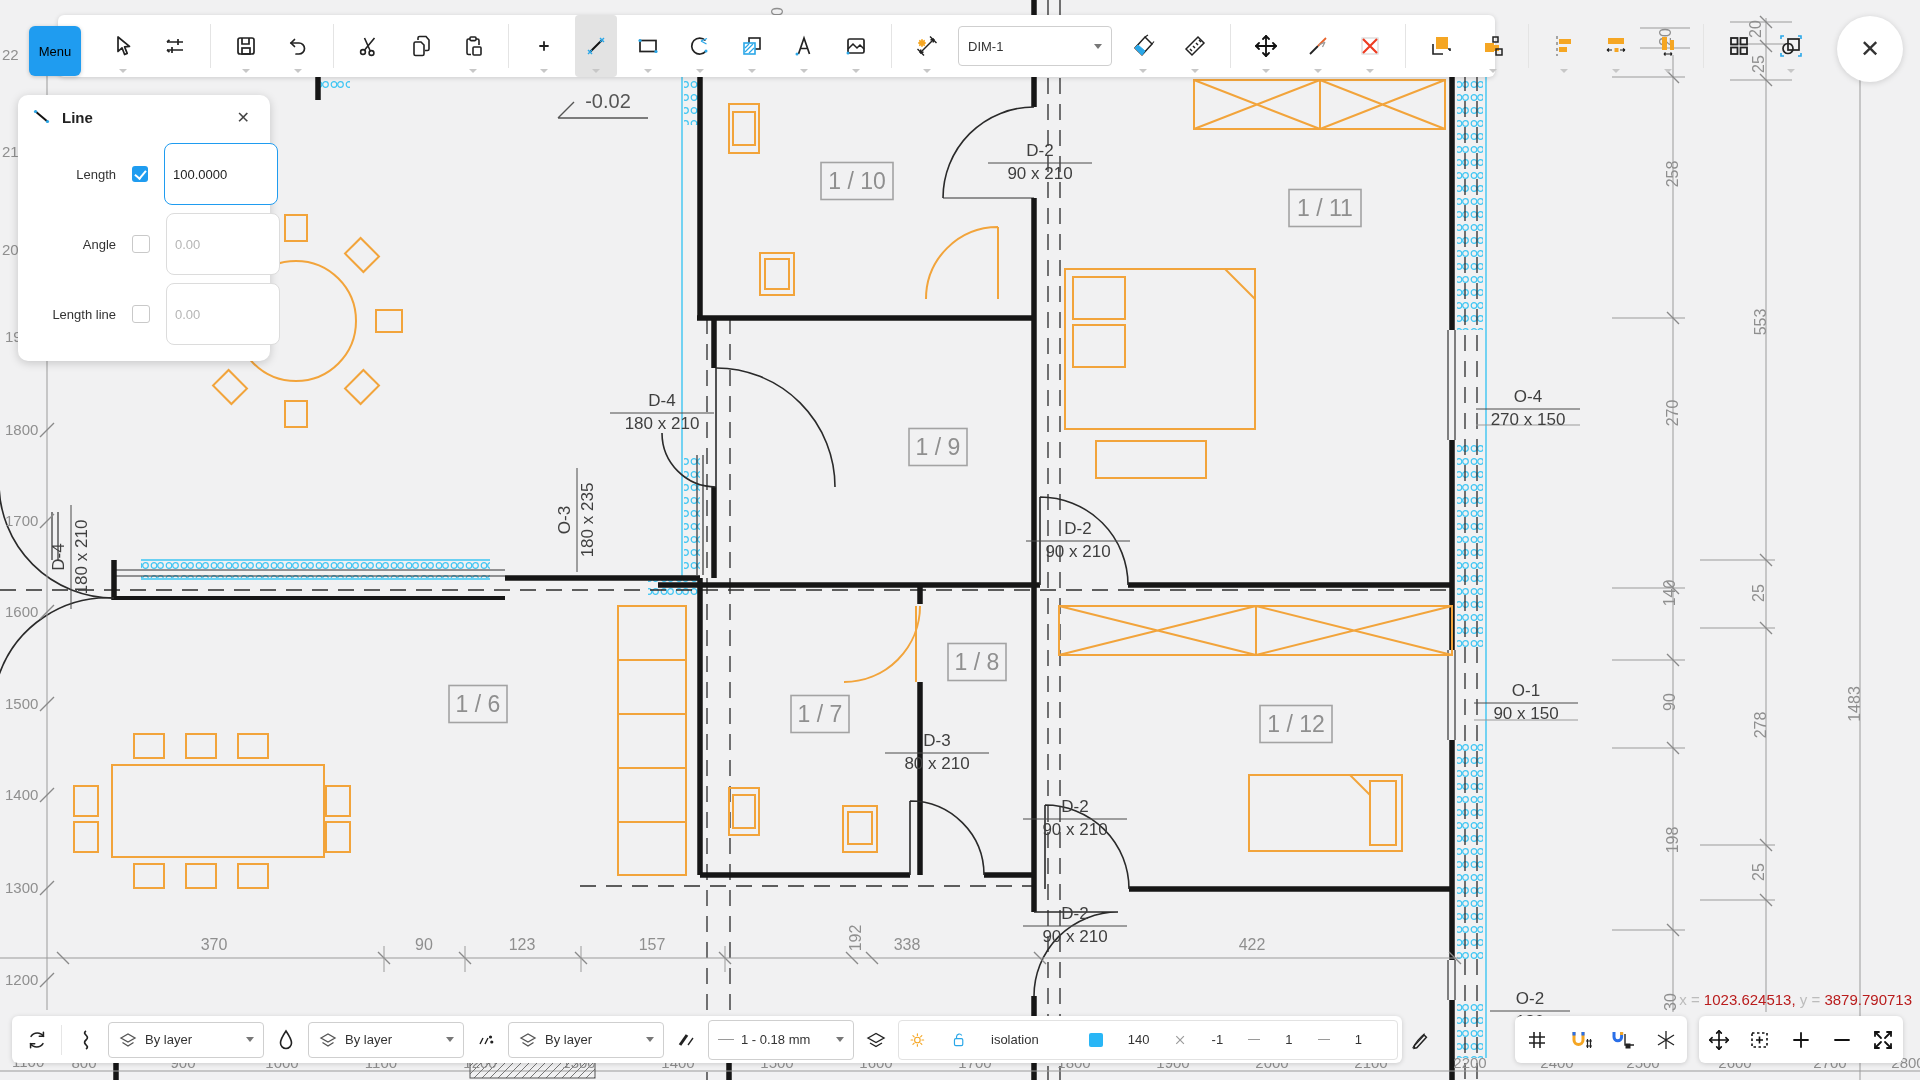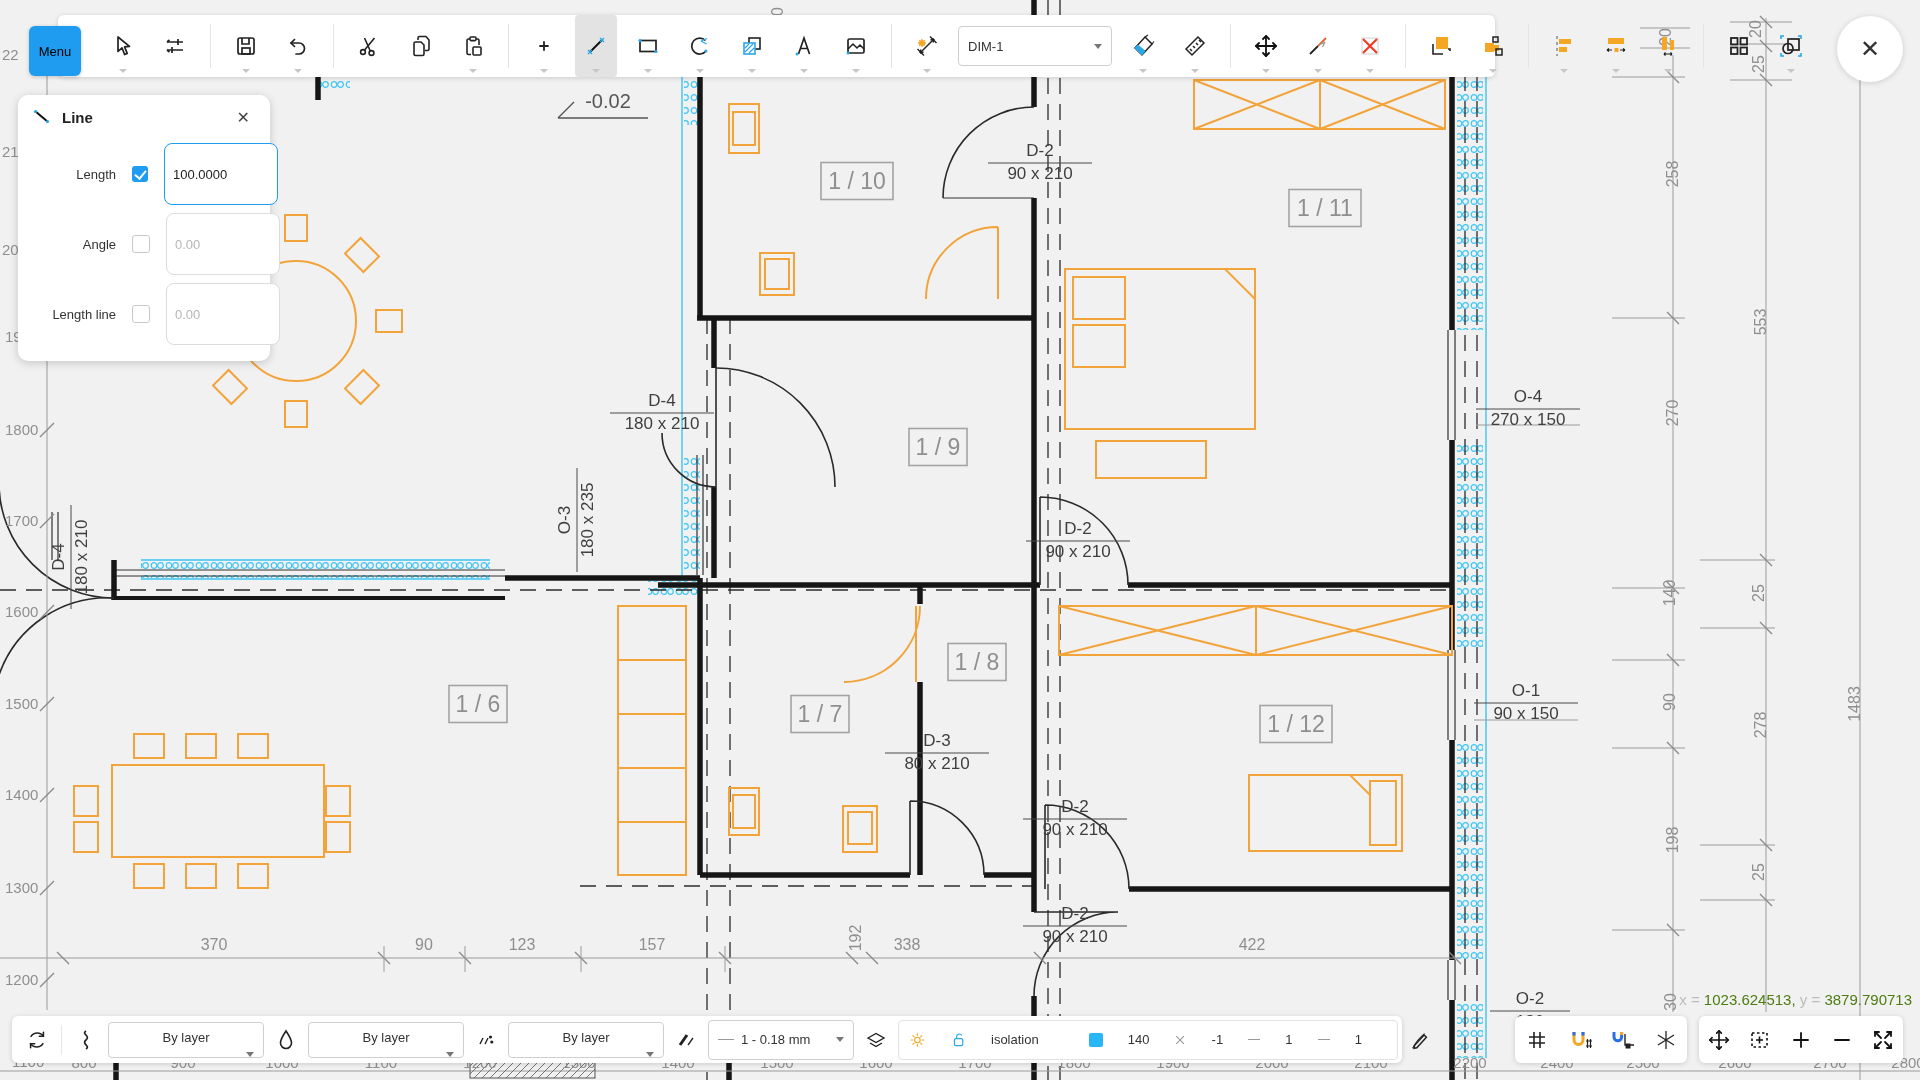--- a/index.html
+++ b/index.html
@@ -34,31 +34,31 @@
   .cb.on{background:#1f9cf0;}
   .cb.on:after{content:"";position:absolute;left:4.5px;top:1.5px;width:5px;height:9px;border:solid #fff;border-width:0 2px 2px 0;transform:rotate(40deg);}
   .cb.off{background:#fff;border:1.5px solid #c9c9c9;}
   .lp-input{width:96px;height:28px;border:1px solid #dcdcdc;border-radius:8px;padding:16px 8px;font-size:13px;color:#222;font-family:"Liberation Sans",sans-serif;}
   .lp-input.focus{border:1.5px solid #1f9cf0;}
   .lp-input::placeholder{color:#b5b5b5;}
   
   #botbar{left:12px;top:1016px;width:1378px;height:47px;display:flex;align-items:center;gap:3px;padding:0 6px;z-index:5;}
   .bi{width:38px;height:40px;flex:none;display:flex;align-items:center;justify-content:center;cursor:pointer;}
   .bdiv{width:1px;height:30px;background:#e6e6e6;margin:0 2px;flex:none;}
-  .bsel{height:34px;width:136px;flex-direction:column;}
+  .bsel{height:34px;width:136px;}
   .lgroup{height:38px;border:1px solid #e2e2e2;border-radius:4px;display:flex;align-items:center;
     gap:25px;padding:0 10px;width:478px;flex:none;font-size:13px;color:#333;}
   .swatch{width:14px;height:14px;border-radius:2px;flex:none;}
   .mini{color:#333;font-size:13px;}
   .dashg{display:inline-block;width:16px;height:0;border-top:1.5px solid #9a9a9a;}
   #snapbar{left:1515px;top:1016px;width:172px;height:47px;display:flex;align-items:center;justify-content:space-around;z-index:5;}
   #zoombar{left:1699px;top:1016px;width:204px;height:47px;display:flex;align-items:center;justify-content:space-around;z-index:5;}
   .sicon{width:36px;height:40px;display:flex;align-items:center;justify-content:center;cursor:pointer;}
   #coords{position:absolute;right:8px;top:991px;font-size:15px;z-index:4;white-space:nowrap;}
-  #coords .cl{color:#bcbcbc;} #coords .cv{color:#4d7c0f;}
+  #coords .cl{color:#bcbcbc;} #coords .cv{color:#b91c1c;}
   
   .roombox{fill:none;stroke:#a3a3a3;stroke-width:1.6;}
   .roomtxt{fill:#8f8f8f;font-size:23px;}
   .tagtxt{fill:#3f3f3f;font-size:17px;}
   .tagline{stroke:#4a4a4a;stroke-width:1;}
   .dimtxt{fill:#8f8f8f;font-size:16px;}
   .scaletxt{fill:#8f8f8f;font-size:15px;}
 </style>
 </head>
 <body>

